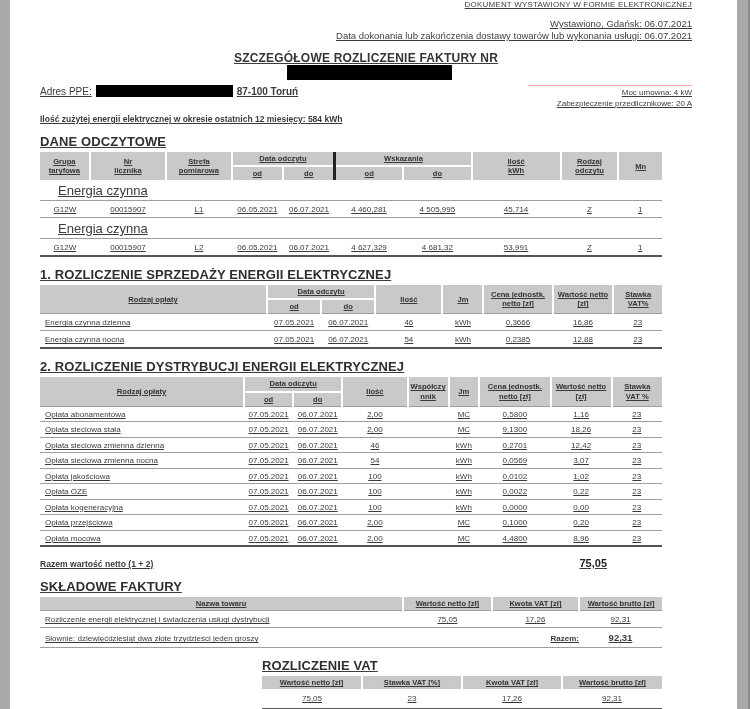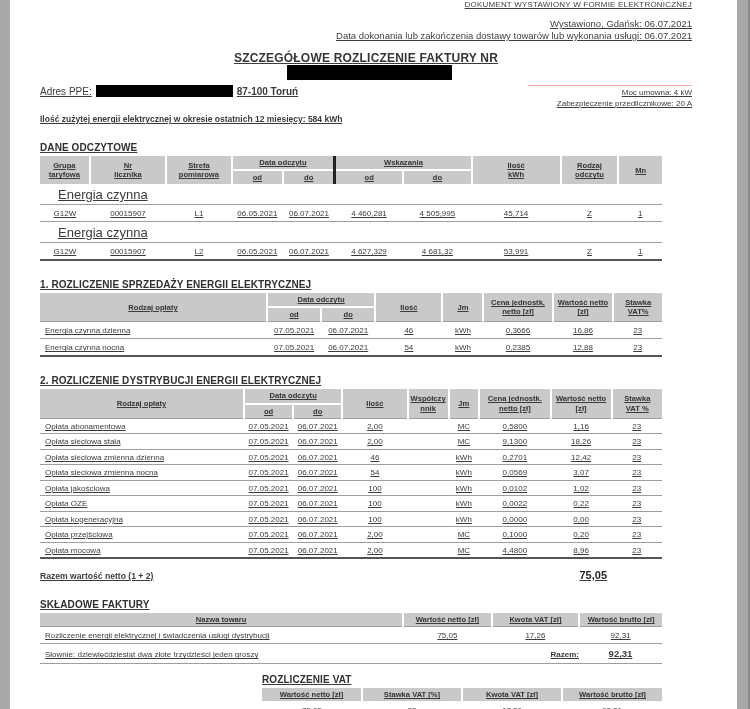--- a/index.html
+++ b/index.html
@@ -25,21 +25,21 @@
   .redact-ppe { width: 82px; height: 12px; margin-left: 4px; }
   .period { margin-left: 110px; }
   .meta-b { display: flex; justify-content: space-between; align-items: flex-start; margin-top: 5px; }
   .meta-b-left { display: flex; align-items: center; font-size: 10px; }
   .redact-adres { width: 137px; height: 12px; margin-left: 4px; margin-right: 4px; }
   .city { font-weight: bold; }
   .moc-block { width: 164px; border-top: 1px solid #fca5a5; padding-top: 2px; text-align: right; font-size: 8px; line-height: 10.5px; }
   .usage { margin-top: 5px; font-size: 8.5px; font-weight: bold; }
 
   
-  .sec-title { font-size: 10px; font-weight: bold; color: #2f2f2f; margin: 18px 0 3px; letter-spacing: .1px; }
+  .sec-title { font-size: 13px; font-weight: bold; color: #2f2f2f; margin: 10px 0 3px; letter-spacing: .1px; }
 
   
   .t { width: 622px; border-collapse: collapse; table-layout: fixed; font-size: 8px; color: #3b3b3b; border-bottom: 2px solid #555; }
   .t thead th { background: #c9c9c9; font-weight: bold; font-size: 7.6px; line-height: 1.2; padding: 2px 1px; text-align: center; vertical-align: middle; color: #333; border-left: 2px solid #fff; }
   .t thead tr:first-child th:first-child { border-left: 0; }
   .t thead th.grp { border-bottom: 2px solid #fff; }
   .t thead th.bdark { border-left: 3px solid #222; }
   .t tbody td { padding: 4px 1px 3px; text-align: center; }
   .t tbody tr + tr td { border-top: 1px solid #9e9e9e; }
   .t-s1 tbody tr:first-child td, .t-s2 tbody tr:first-child td, .t-skl tbody tr:first-child td { border-top: 1px solid #9e9e9e; }

